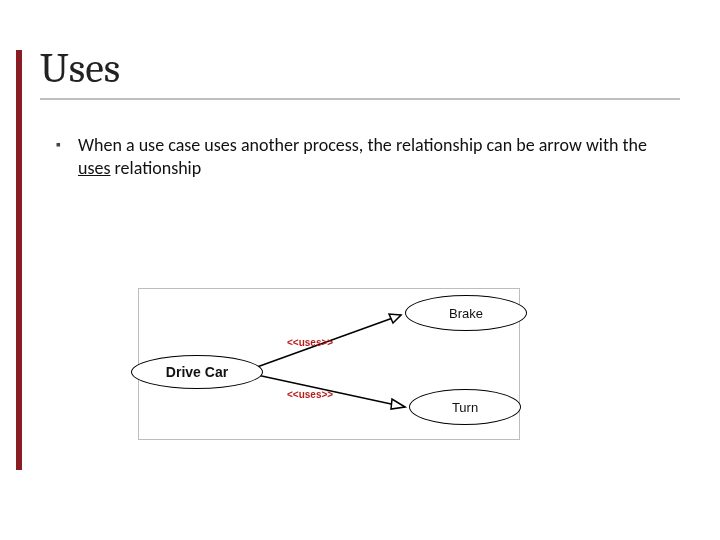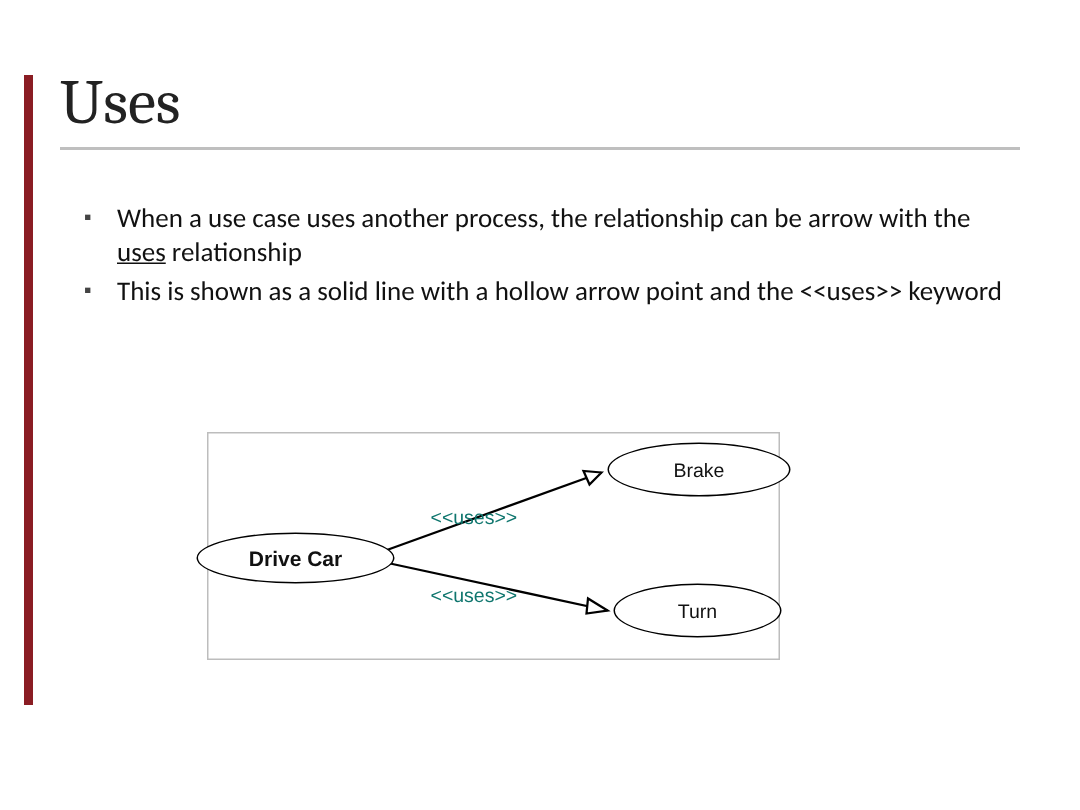--- a/index.html
+++ b/index.html
@@ -96,22 +96,23 @@
     align-items: center;
     justify-content: center;
   }
   .el-drive { left: -8px; top: 66px; width: 130px; height: 32px; }
   .el-brake { left: 266px; top: 6px; width: 120px; height: 34px; font-size: 13px; font-weight: 400; }
   .el-turn  { left: 270px; top: 100px; width: 110px; height: 34px; font-size: 13px; font-weight: 400; }
 
   .stereo {
     position: absolute;
     font-family: Arial, sans-serif;
-    font-size: 13px;
-    color: #0f766e;
+    font-size: 10px;
+    color: #b91c1c;
+    font-weight: bold;
   }
   .stereo1 { left: 148px; top: 48px; }
   .stereo2 { left: 148px; top: 100px; }
 
   .connector-svg {
     position: absolute;
     left: 0; top: 0;
     width: 380px;
     height: 150px;
     overflow: visible;
@@ -125,23 +126,20 @@
 
   <div class="accent-bar"></div>
 
   <div class="title">Uses</div>
   <div class="title-rule"></div>
 
   <div class="body">
     <ul>
       <li>
         <span>When a use case uses another process, the relationship can be arrow with the </span><span class="underline">uses</span><span> relationship</span>
-      </li>
-      <li class="justify">
-        <span>This is shown as a solid line with a hollow arrow point and the &lt;&lt;uses&gt;&gt; keyword</span>
       </li>
     </ul>
   </div>
 
   <div class="diagram">
     <svg class="connector-svg" viewBox="0 0 380 150">
 
       <line x1="118" y1="78" x2="262" y2="26" stroke="#000" stroke-width="1.5"></line>
 
       <polygon points="262,26 250,25 254,34" fill="#fff" stroke="#000" stroke-width="1.5"></polygon>

